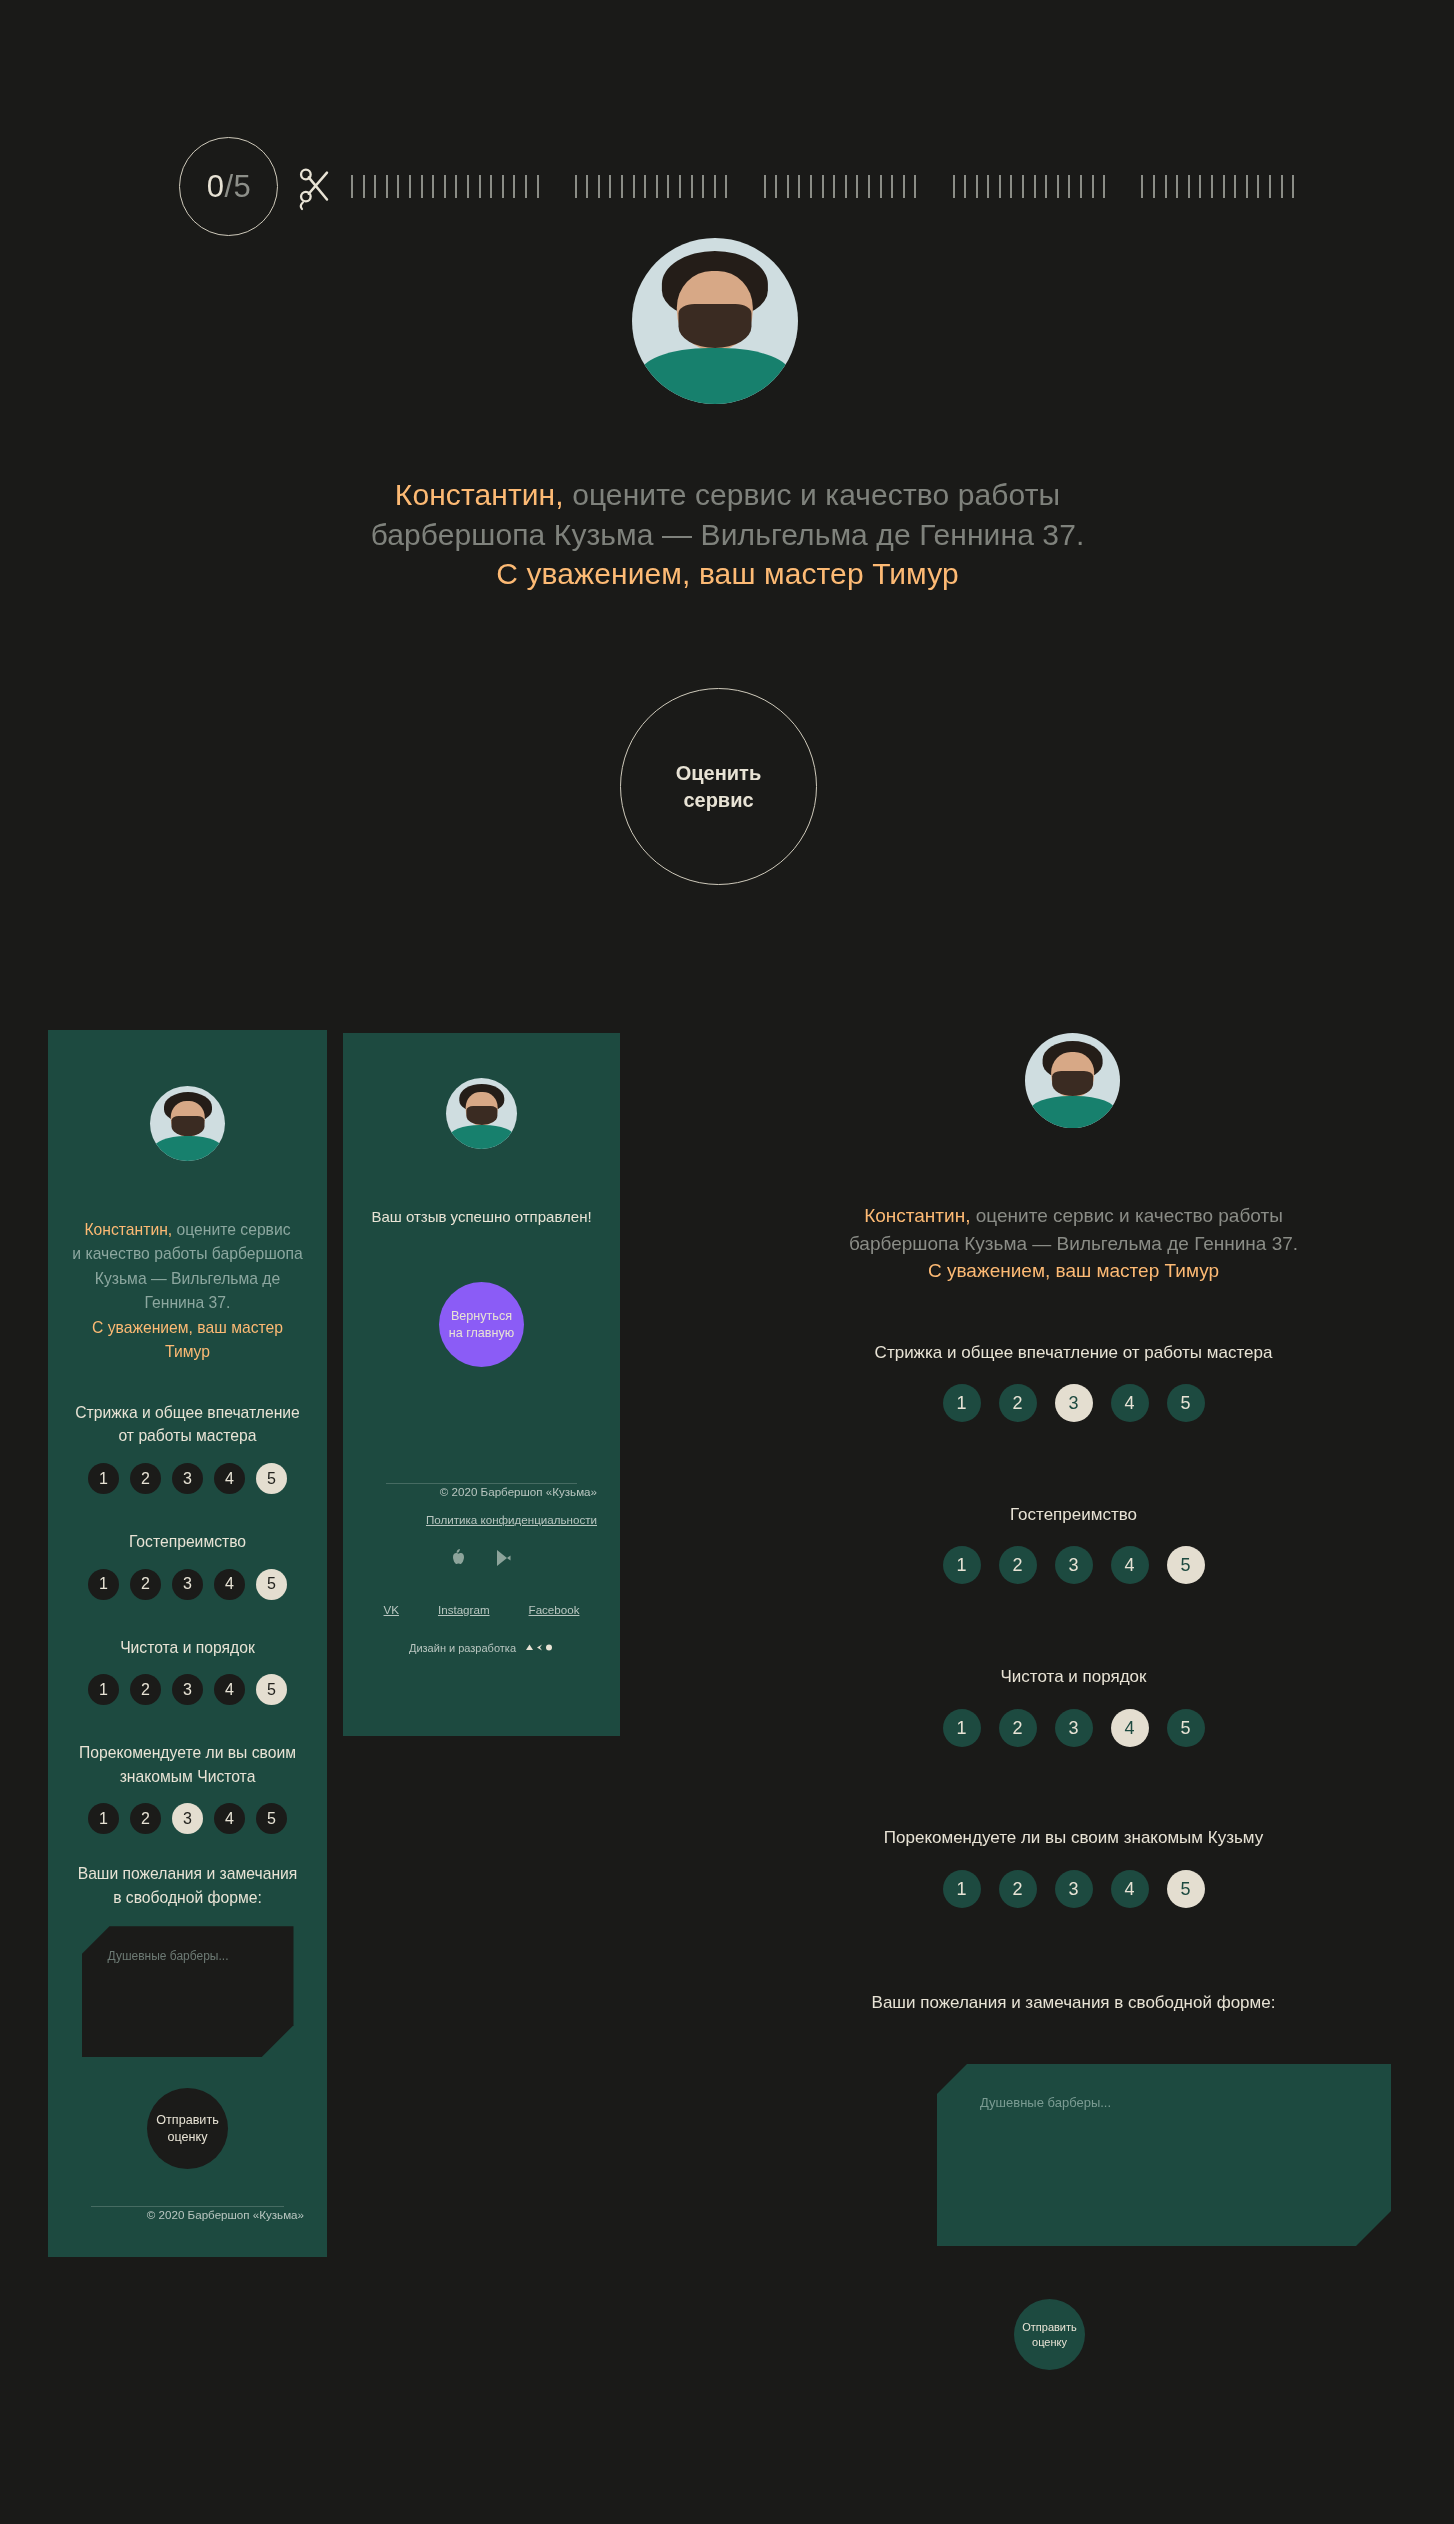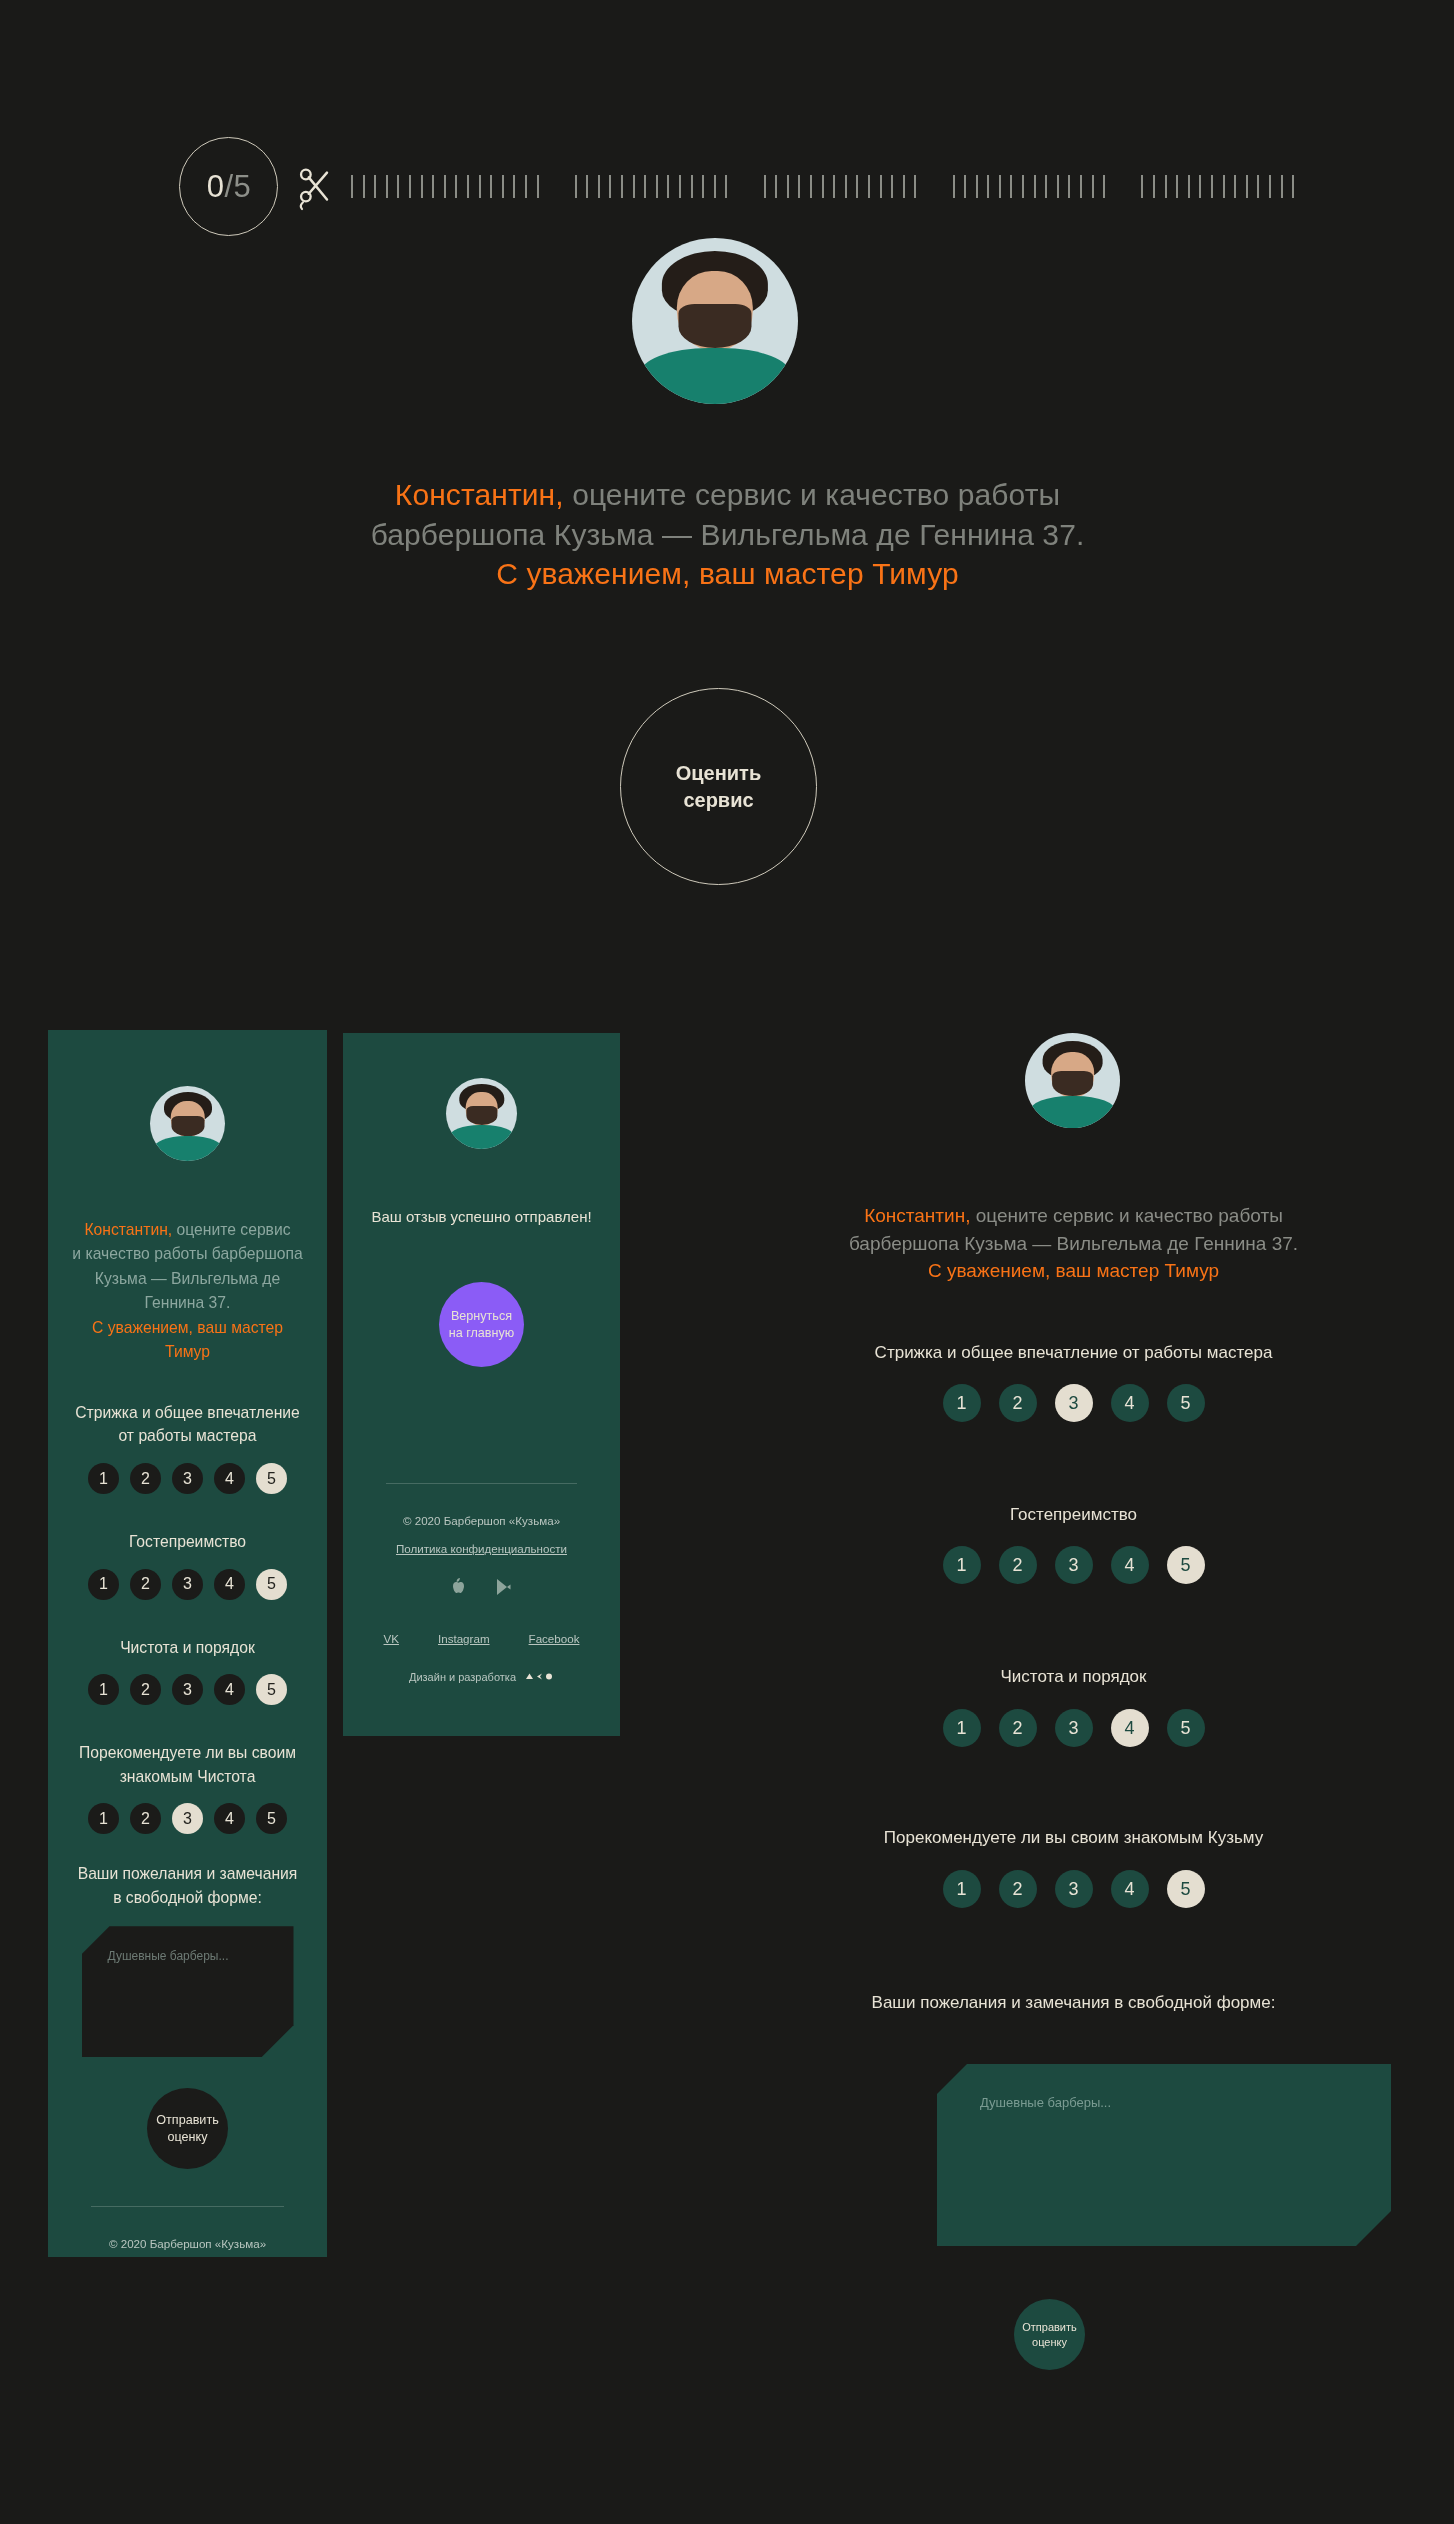--- a/index.html
+++ b/index.html
@@ -4,21 +4,21 @@
 <style>
   * { box-sizing: border-box; margin:0; padding:0; }
   html,body { background:#1a1a18; }
   body {
     width:1454px; height:3537px;
     font-family:"Liberation Sans", sans-serif;
     color:#e8e3d5;
     position:relative;
     overflow:hidden;
   }
-  .cream { color:#f97316; }
+  .cream { color:#fdba74; }
   .muted { color:#7f827c; }
 
   
   .progress-row{
     position:absolute; left:179px; top:137px;
     display:flex; align-items:center; gap:17px;
   }
   .step-circle{
     width:99px;height:99px;border-radius:50%;
     border:1px solid #cfcabb;
@@ -105,21 +105,21 @@
     clip-path: polygon(28px 0, 100% 0, 100% calc(100% - 32px), calc(100% - 32px) 100%, 0 100%, 0 28px);
     text-align:left;
   }
   .m-ta span{ display:block; padding:23px 0 0 26px; font-size:12px;color:#6d7a74; }
   .m-send{
     width:81px;height:81px;border-radius:50%;background:#1b1b19;
     margin:31px auto 0; display:flex;align-items:center;justify-content:center;
     text-align:center;font-size:12.6px;line-height:1.3;font-weight:300;color:#e8e3d5;
   }
   .m-divider{ margin:37px 20px 0; height:0.5px; background:#466b62; }
-  .m-foot{ margin-top:29px; font-size:11.6px; line-height:1.3; color:#b9c6c0; font-weight:300; }
+  .m-foot{ font-size:11.6px; line-height:1.3; color:#b9c6c0; font-weight:300;text-align:right; }
   .m-foot a{ color:#b9c6c0; text-decoration:underline; display:inline-block; margin-top:13px; }
   .m-stores{ margin-top:22px; display:flex; justify-content:center; gap:29px; align-items:center; }
   .m-social{ margin-top:22px; display:flex; justify-content:center; gap:39px; font-size:11.6px; }
   .m-social a{ color:#b9c6c0; text-decoration:underline; }
   .m-credit{ margin-top:24px; display:flex; justify-content:center; align-items:center; gap:9px; font-size:11px; color:#b9c6c0; }
   .m-credit .logo{ display:flex; gap:3px; align-items:center; }
 
   
   .m2-head{ margin-top:59px; font-size:15px; font-weight:300; }
   .m2-btn{

